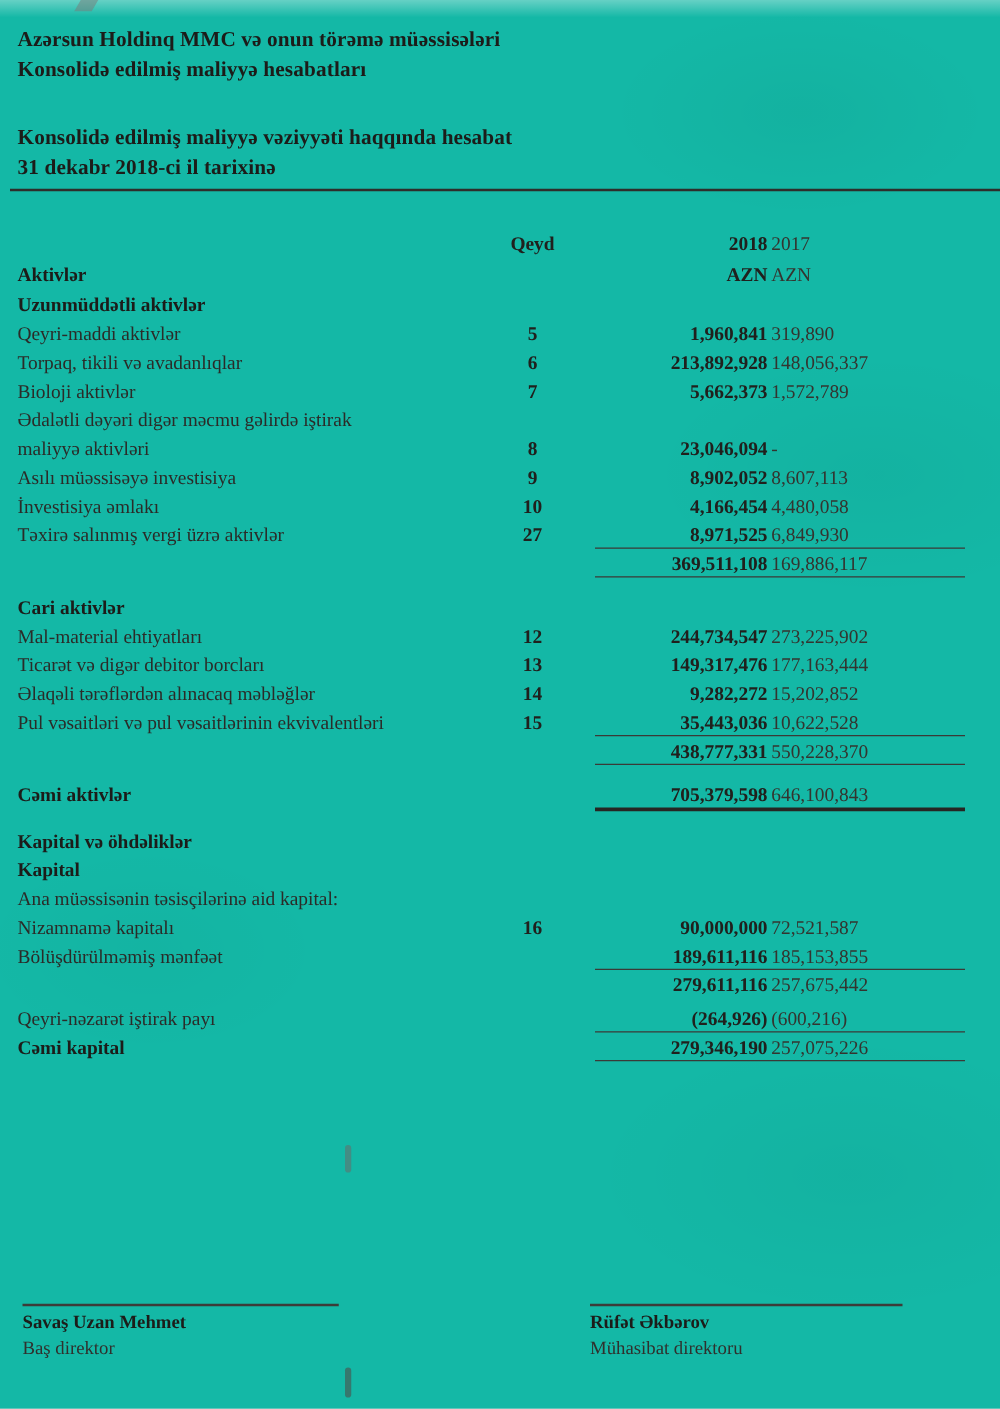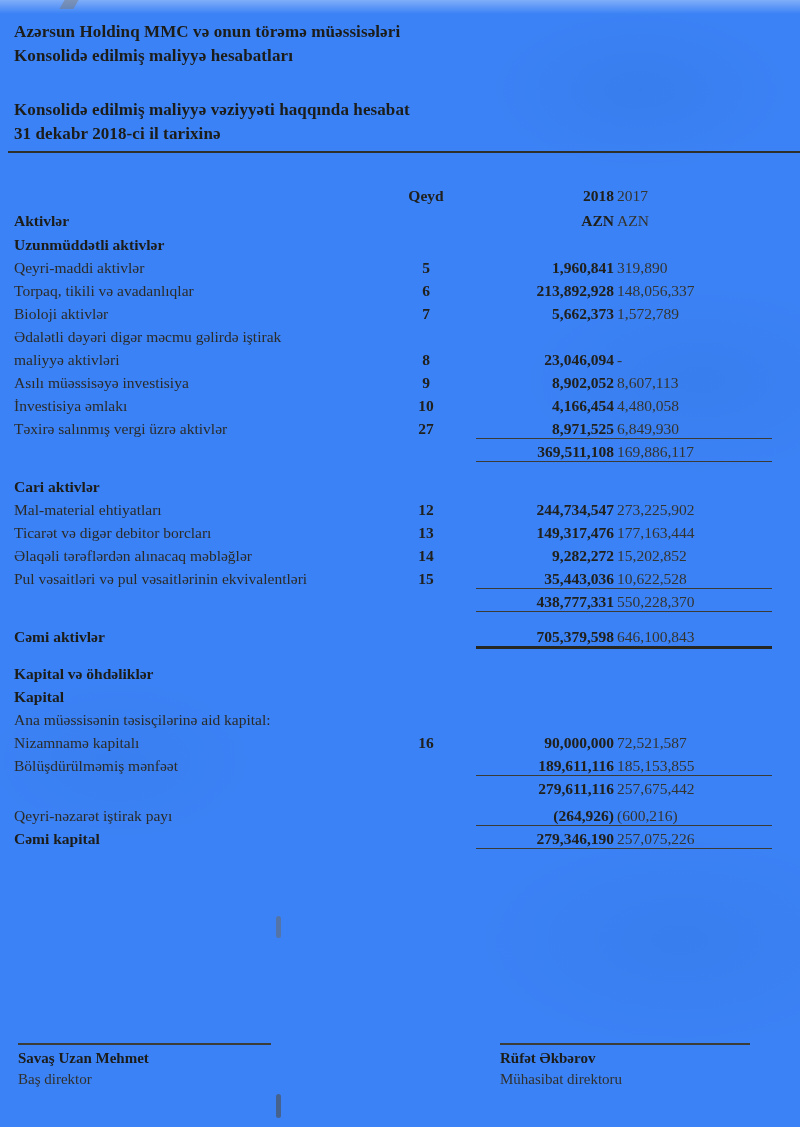--- a/index.html
+++ b/index.html
@@ -1,20 +1,20 @@
 <!DOCTYPE html>
 <html><head>
 <meta charset="utf-8">
 <style>
   html,body{margin:0;padding:0;background:#d8d8d6;}
   .page{
     position:relative;
     width:800px;height:1127px;
     margin:0 auto;
-    background:#3b82f6;
+    background:#14b8a6;
     font-family:"Liberation Serif","DejaVu Serif",serif;
     color:#22221f;
     overflow:hidden;
   }
   
   .page::before{
     content:"";position:absolute;inset:0;pointer-events:none;
     background:
       radial-gradient(220px 120px at 640px 90px, rgba(0,0,0,0.035), transparent 70%),
       radial-gradient(260px 140px at 700px 380px, rgba(0,0,0,0.03), transparent 70%),
@@ -52,21 +52,21 @@
   .bold{font-weight:bold;color:#1c1c19;}
   .rule{position:absolute;left:462px;width:296px;bottom:1px;border-top:1.6px solid #3a3a37;}
   .rule.thick{border-top:3px solid #262623;bottom:-1px;}
   .spacer{position:relative;}
 
   .signature{position:absolute;top:1043px;font-size:15px;}
   .signature .sig-rule{border:0;border-top:2px solid #3c3c39;margin:0 0 3px 0;}
   .sig-name{font-weight:bold;line-height:21px;color:#1c1c19;}
   .sig-title{line-height:21px;color:#30302d;}
   .sig-left{left:18px;width:253px;}
-  .sig-right{left:500px;width:250px;}
+  .sig-right{left:472px;width:250px;}
 </style>
 </head>
 <body>
 
 <div class="page">
   <div class="fold-line"></div>
   <div class="fold-blob-1"></div>
   <div class="fold-blob-2"></div>
   <div class="corner-mark" style="left:62px;width:14px;transform:skewX(-30deg);"></div>
 

